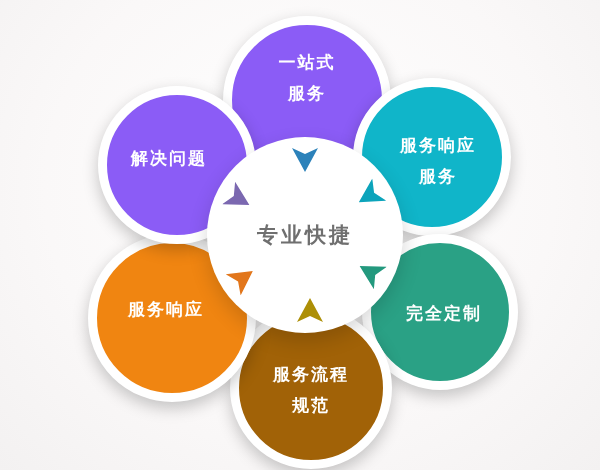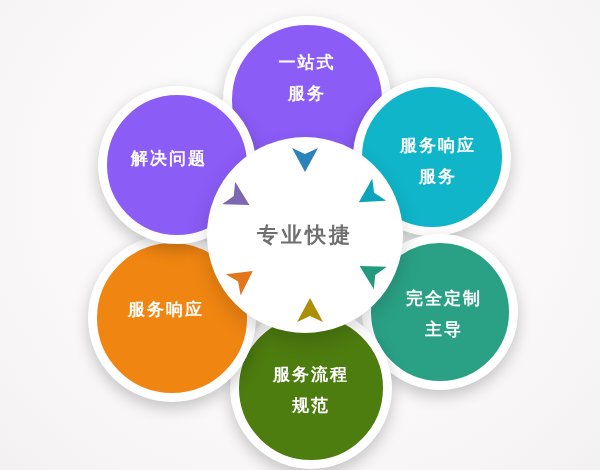--- a/index.html
+++ b/index.html
@@ -65,25 +65,24 @@
   <div class="node n1" style="background: rgb(16, 181, 201);">
     <div class="label">
       <span class="line">服务响应</span>
       <span class="line">服务</span>
     </div>
   </div>
 
   <div class="node n2" style="background: rgb(42, 161, 133);">
     <div class="label">
       <span class="line">完全定制</span>
-      <span class="line">主导</span>
     </div>
   </div>
 
-  <div class="node n3" style="background: #4d7c0f;">
+  <div class="node n3" style="background: #a16207;">
     <div class="label">
       <span class="line">服务流程</span>
       <span class="line">规范</span>
     </div>
   </div>
 
   <div class="node n4" style="background: rgb(240, 133, 17);">
     <div class="label">
       <span class="line">服务响应</span>
     </div>

